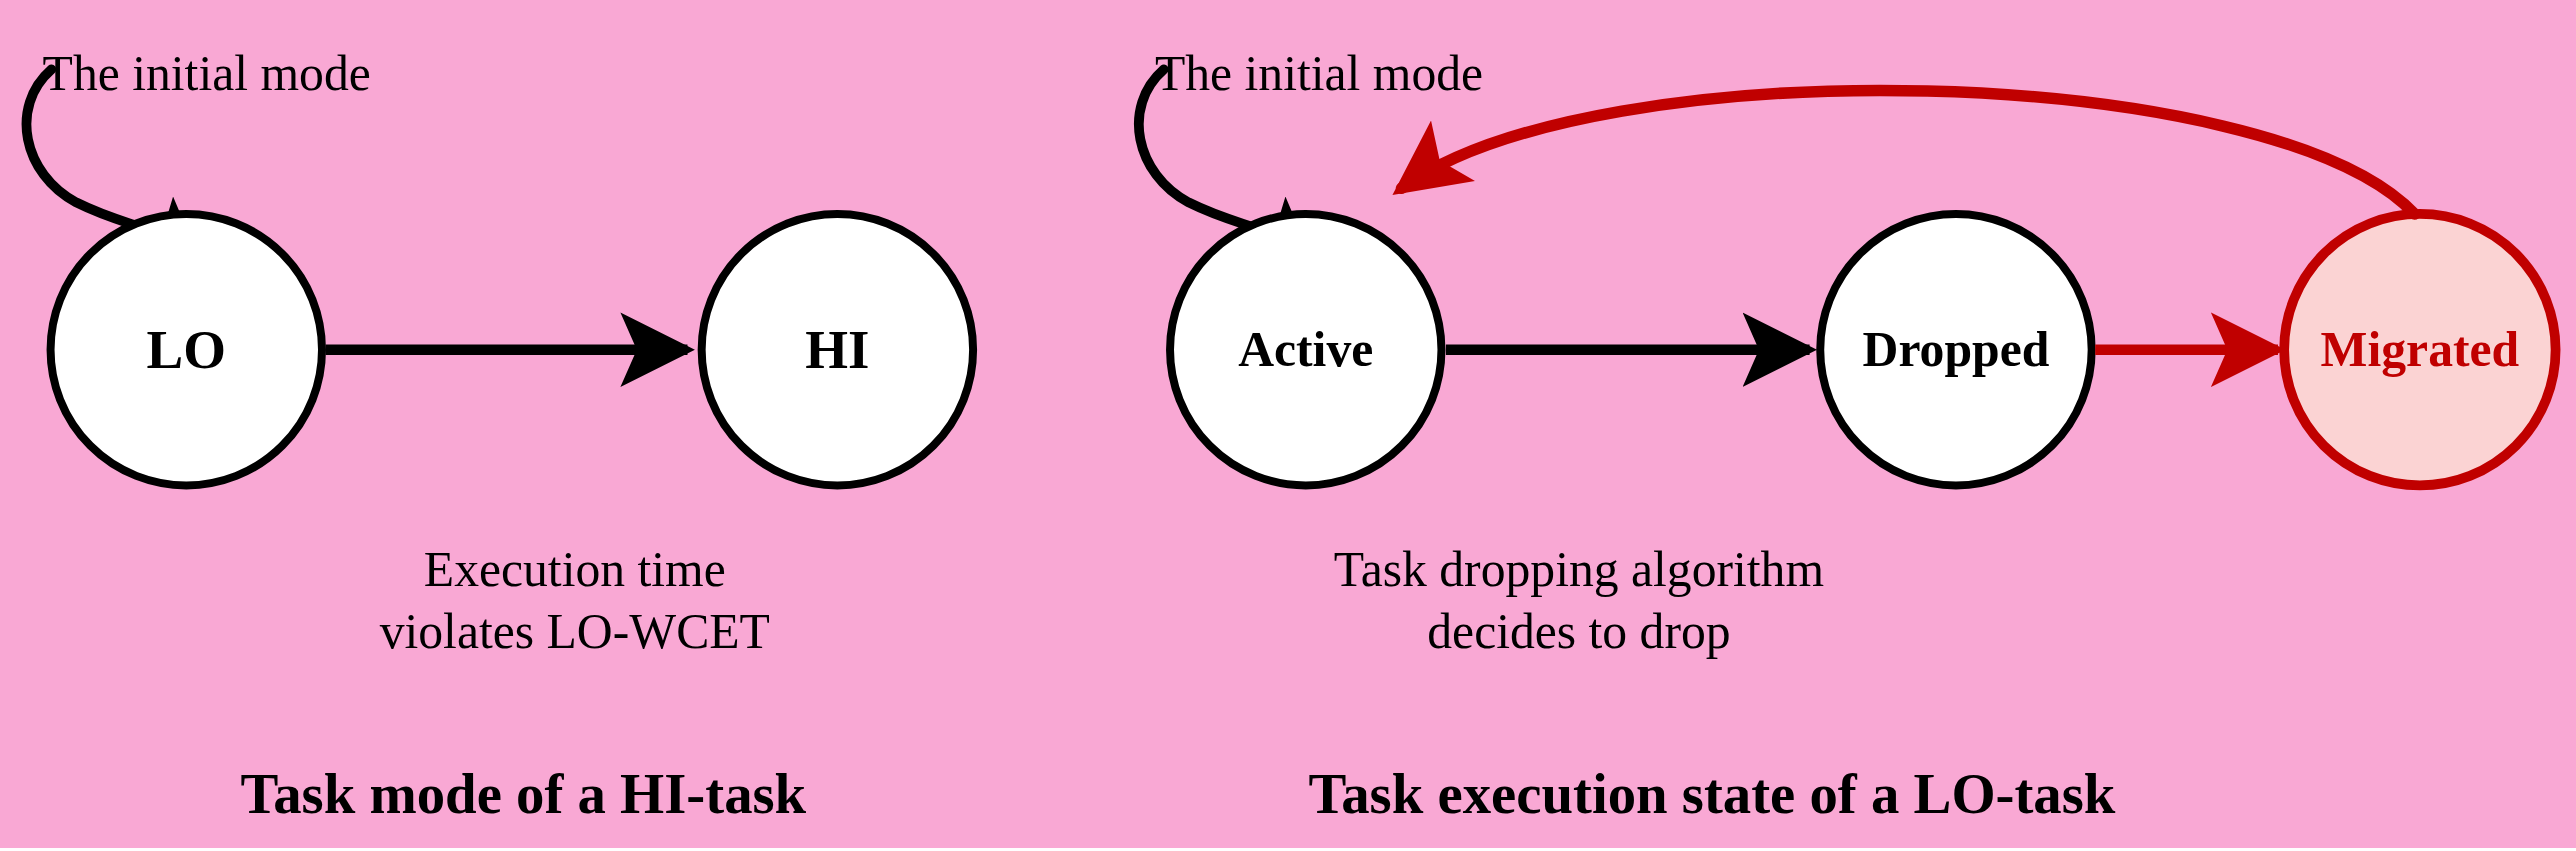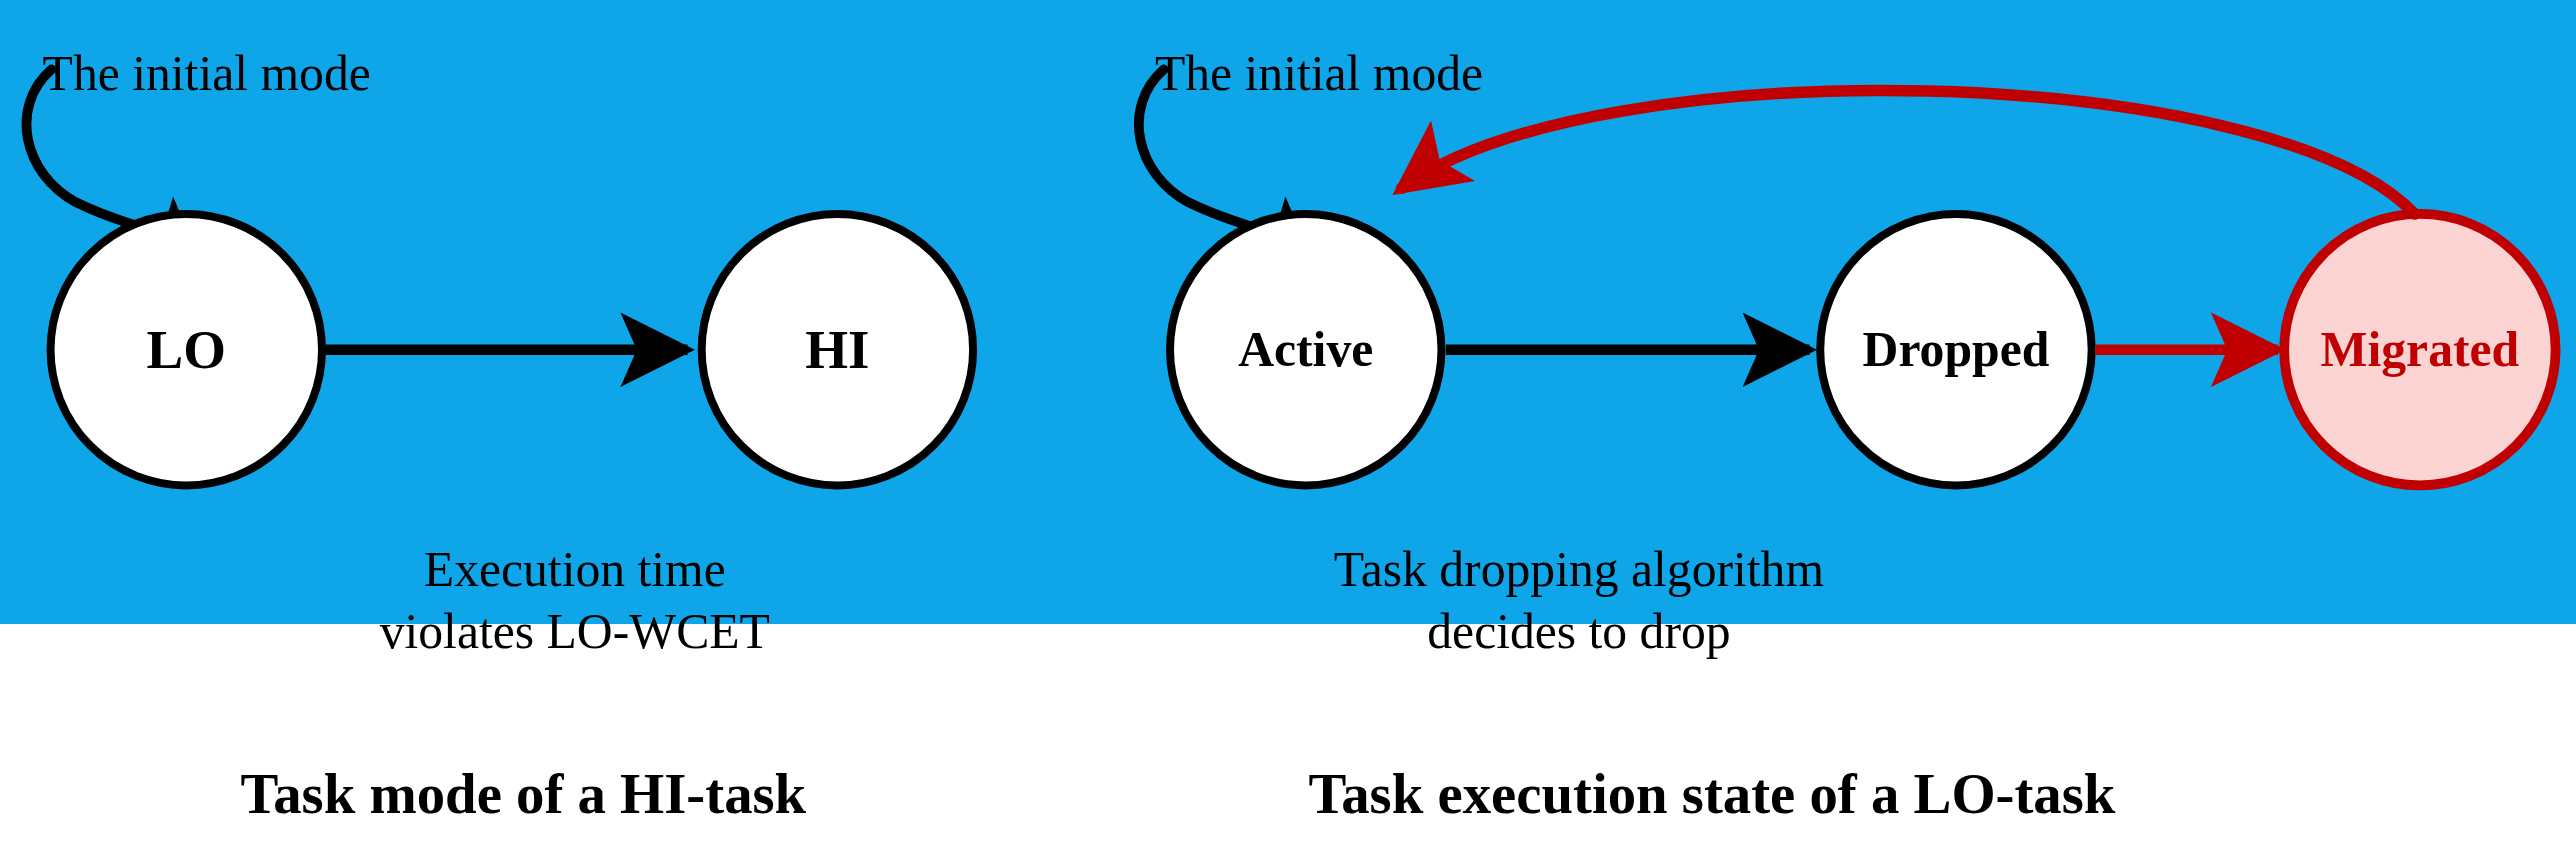--- a/index.html
+++ b/index.html
@@ -10,22 +10,22 @@
   }
   body {
     width: 2576px;
     height: 852px;
     overflow: hidden;
     font-family: "Liberation Serif", "DejaVu Serif", serif;
   }
   #figure {
     position: relative;
     width: 2576px;
-    height: 624px;
-    background: #0ea5e9;
+    height: 848px;
+    background: #f9a8d4;
   }
   #diagram-svg {
     position: absolute;
     left: 0;
     top: 0;
     width: 2576px;
     height: 852px;
     display: block;
   }
   .node-label {

